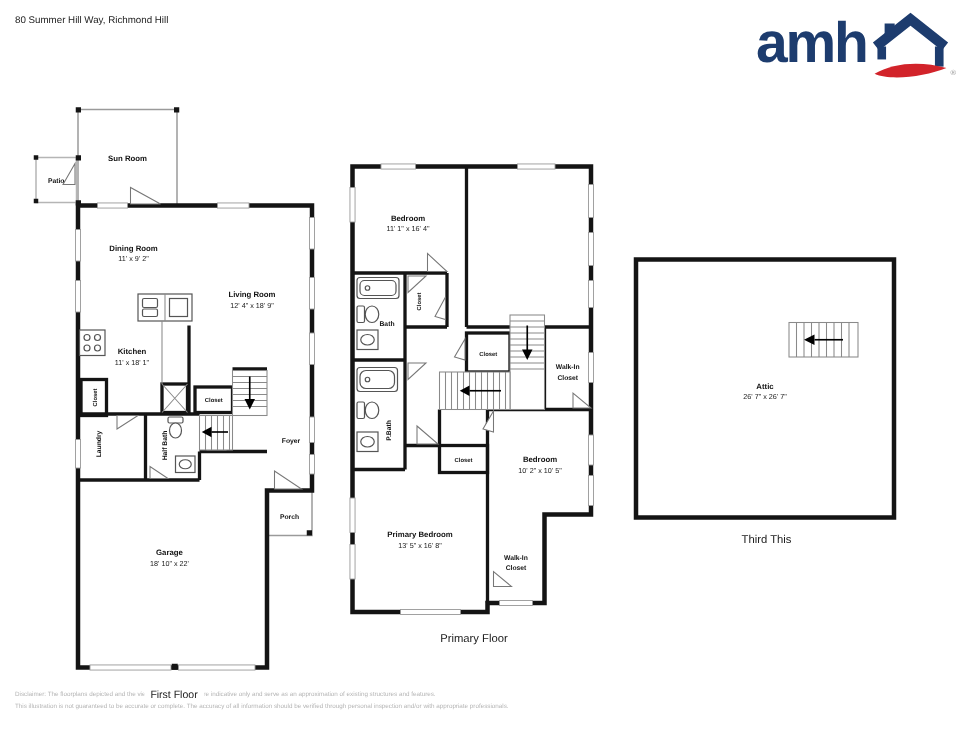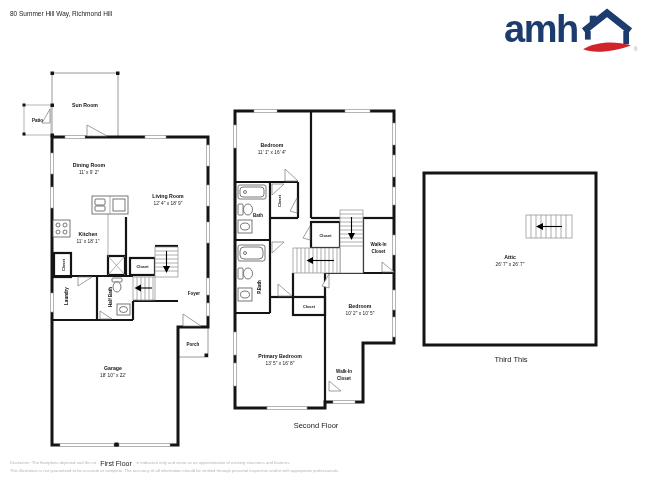--- a/index.html
+++ b/index.html
@@ -282,21 +282,21 @@
       <path class="arrow" d="M142,58.5 H123"></path>
       <polygon class="ah" points="123,55 123,62 116,58.5"></polygon>
     </g>
     <g>
       <text class="rn" x="90" y="91">Attic</text>
       <text class="rd" x="90" y="98">26' 7" x 26' 7"</text>
     </g>
   </svg>
 
   <div class="floor-title t1">First Floor</div>
-  <div class="floor-title t2">Second Floor</div>
+  <div class="floor-title t2">Primary Floor</div>
   <div class="floor-title t3">Third This</div>
 
   <div class="disclaimer">
     <div>Disclaimer: The floorplans depicted and the views and information are indicative only and serve as an approximation of existing structures and features.</div>
     <div>This illustration is not guaranteed to be accurate or complete. The accuracy of all information should be verified through personal inspection and/or with appropriate professionals.</div>
   </div>
 
 </div>
 
 </body></html>

